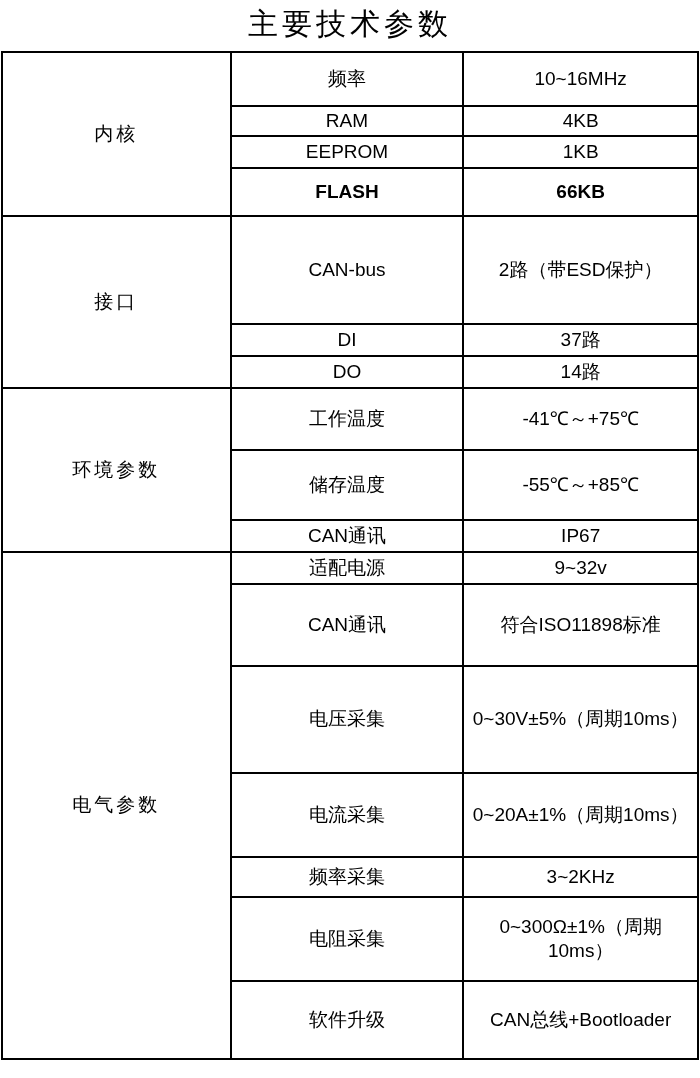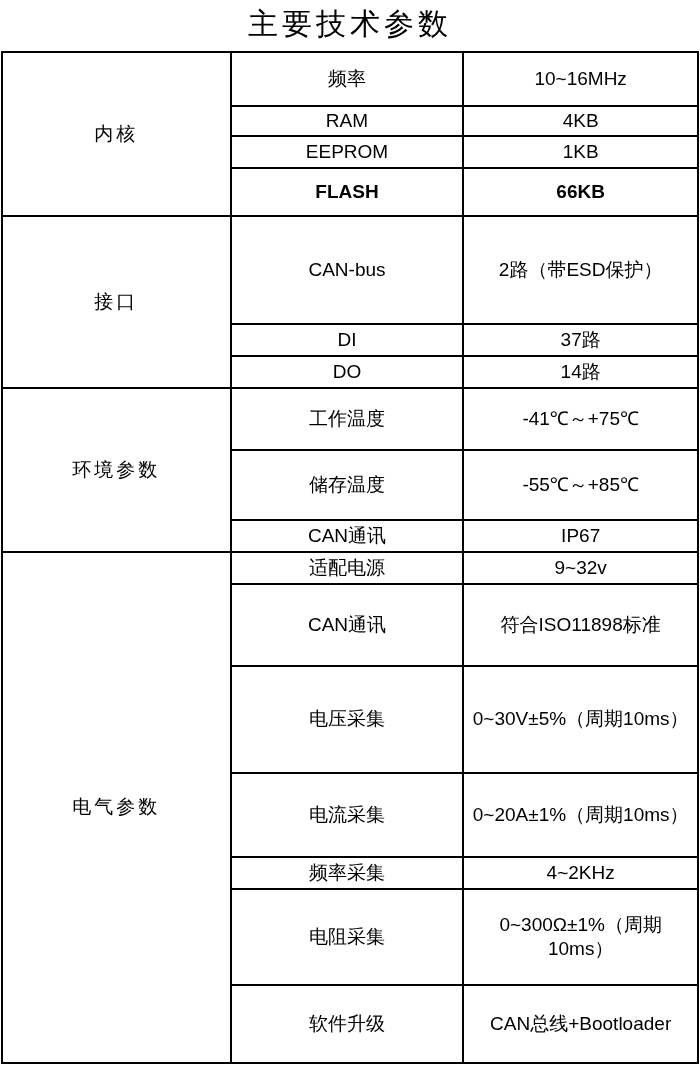--- a/index.html
+++ b/index.html
@@ -118,25 +118,25 @@
           <td class="value">符合ISO11898标准</td>
         </tr>
         <tr style="height: 107px;">
           <td class="item">电压采集</td>
           <td class="value">0~30V±5%（周期10ms）</td>
         </tr>
         <tr style="height: 84px; margin-left: 20px;">
           <td class="item">电流采集</td>
           <td class="value">0~20A±1%（周期10ms）</td>
         </tr>
-        <tr style="height: 32px;">
+        <tr style="height: 40px;">
           <td class="item">频率采集</td>
-          <td class="value">4~2KHz</td>
+          <td class="value">3~2KHz</td>
         </tr>
-        <tr style="height: 96px;">
+        <tr style="height: 84px;">
           <td class="item">电阻采集</td>
           <td class="value">0~300Ω±1%（周期10ms）</td>
         </tr>
         <tr style="height: 78px;">
           <td class="item">软件升级</td>
           <td class="value">CAN总线+Bootloader</td>
         </tr>
       </tbody>
   </table>
 

